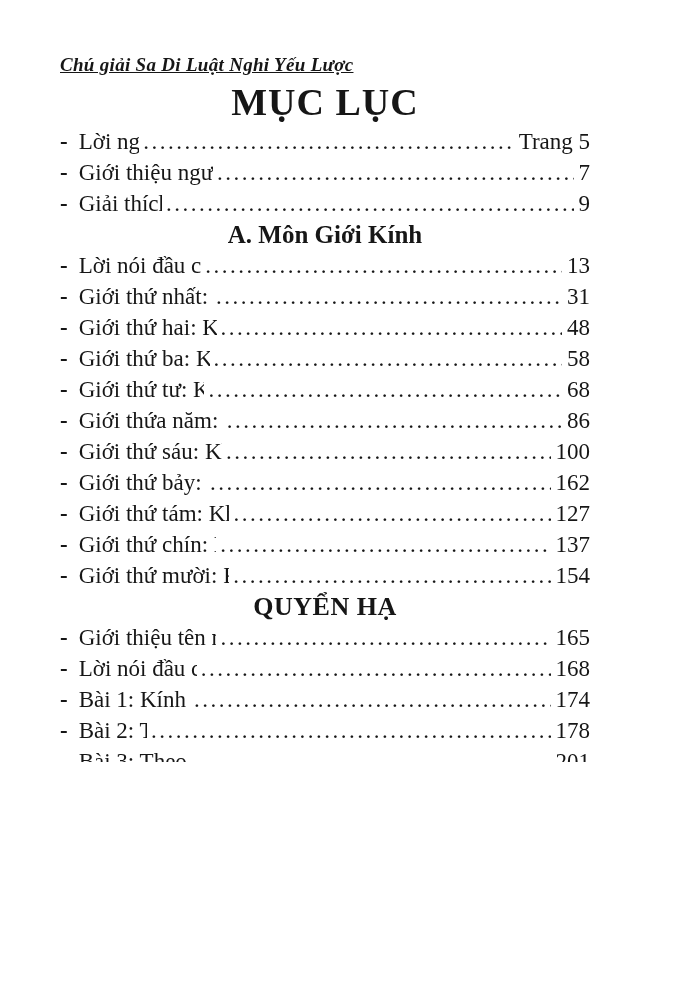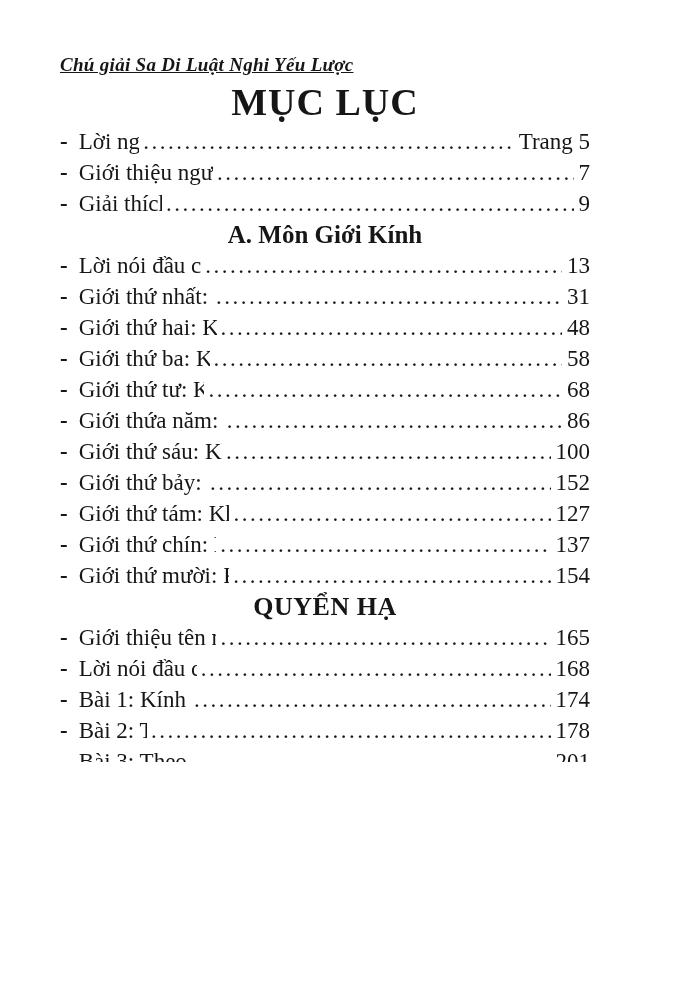--- a/index.html
+++ b/index.html
@@ -170,21 +170,21 @@
         <div class="row">
           <span class="dash"></span>
           <span class="lbl">Giới thứ sáu: Không được đeo tràng hoa</span>
           <span class="leader"></span>
           <span class="pg">100</span>
         </div>
         <div class="row">
           <span class="dash"></span>
           <span class="lbl">Giới thứ bảy: Không được ca múa</span>
           <span class="leader"></span>
-          <span class="pg">152</span>
+          <span class="pg">162</span>
         </div>
         <div class="row">
           <span class="dash"></span>
           <span class="lbl">Giới thứ tám: Không được ngồi giường cao</span>
           <span class="leader"></span>
           <span class="pg">127</span>
         </div>
         <div class="row">
           <span class="dash"></span>
           <span class="lbl">Giới thứ chín: Không được ăn sái thời</span>

